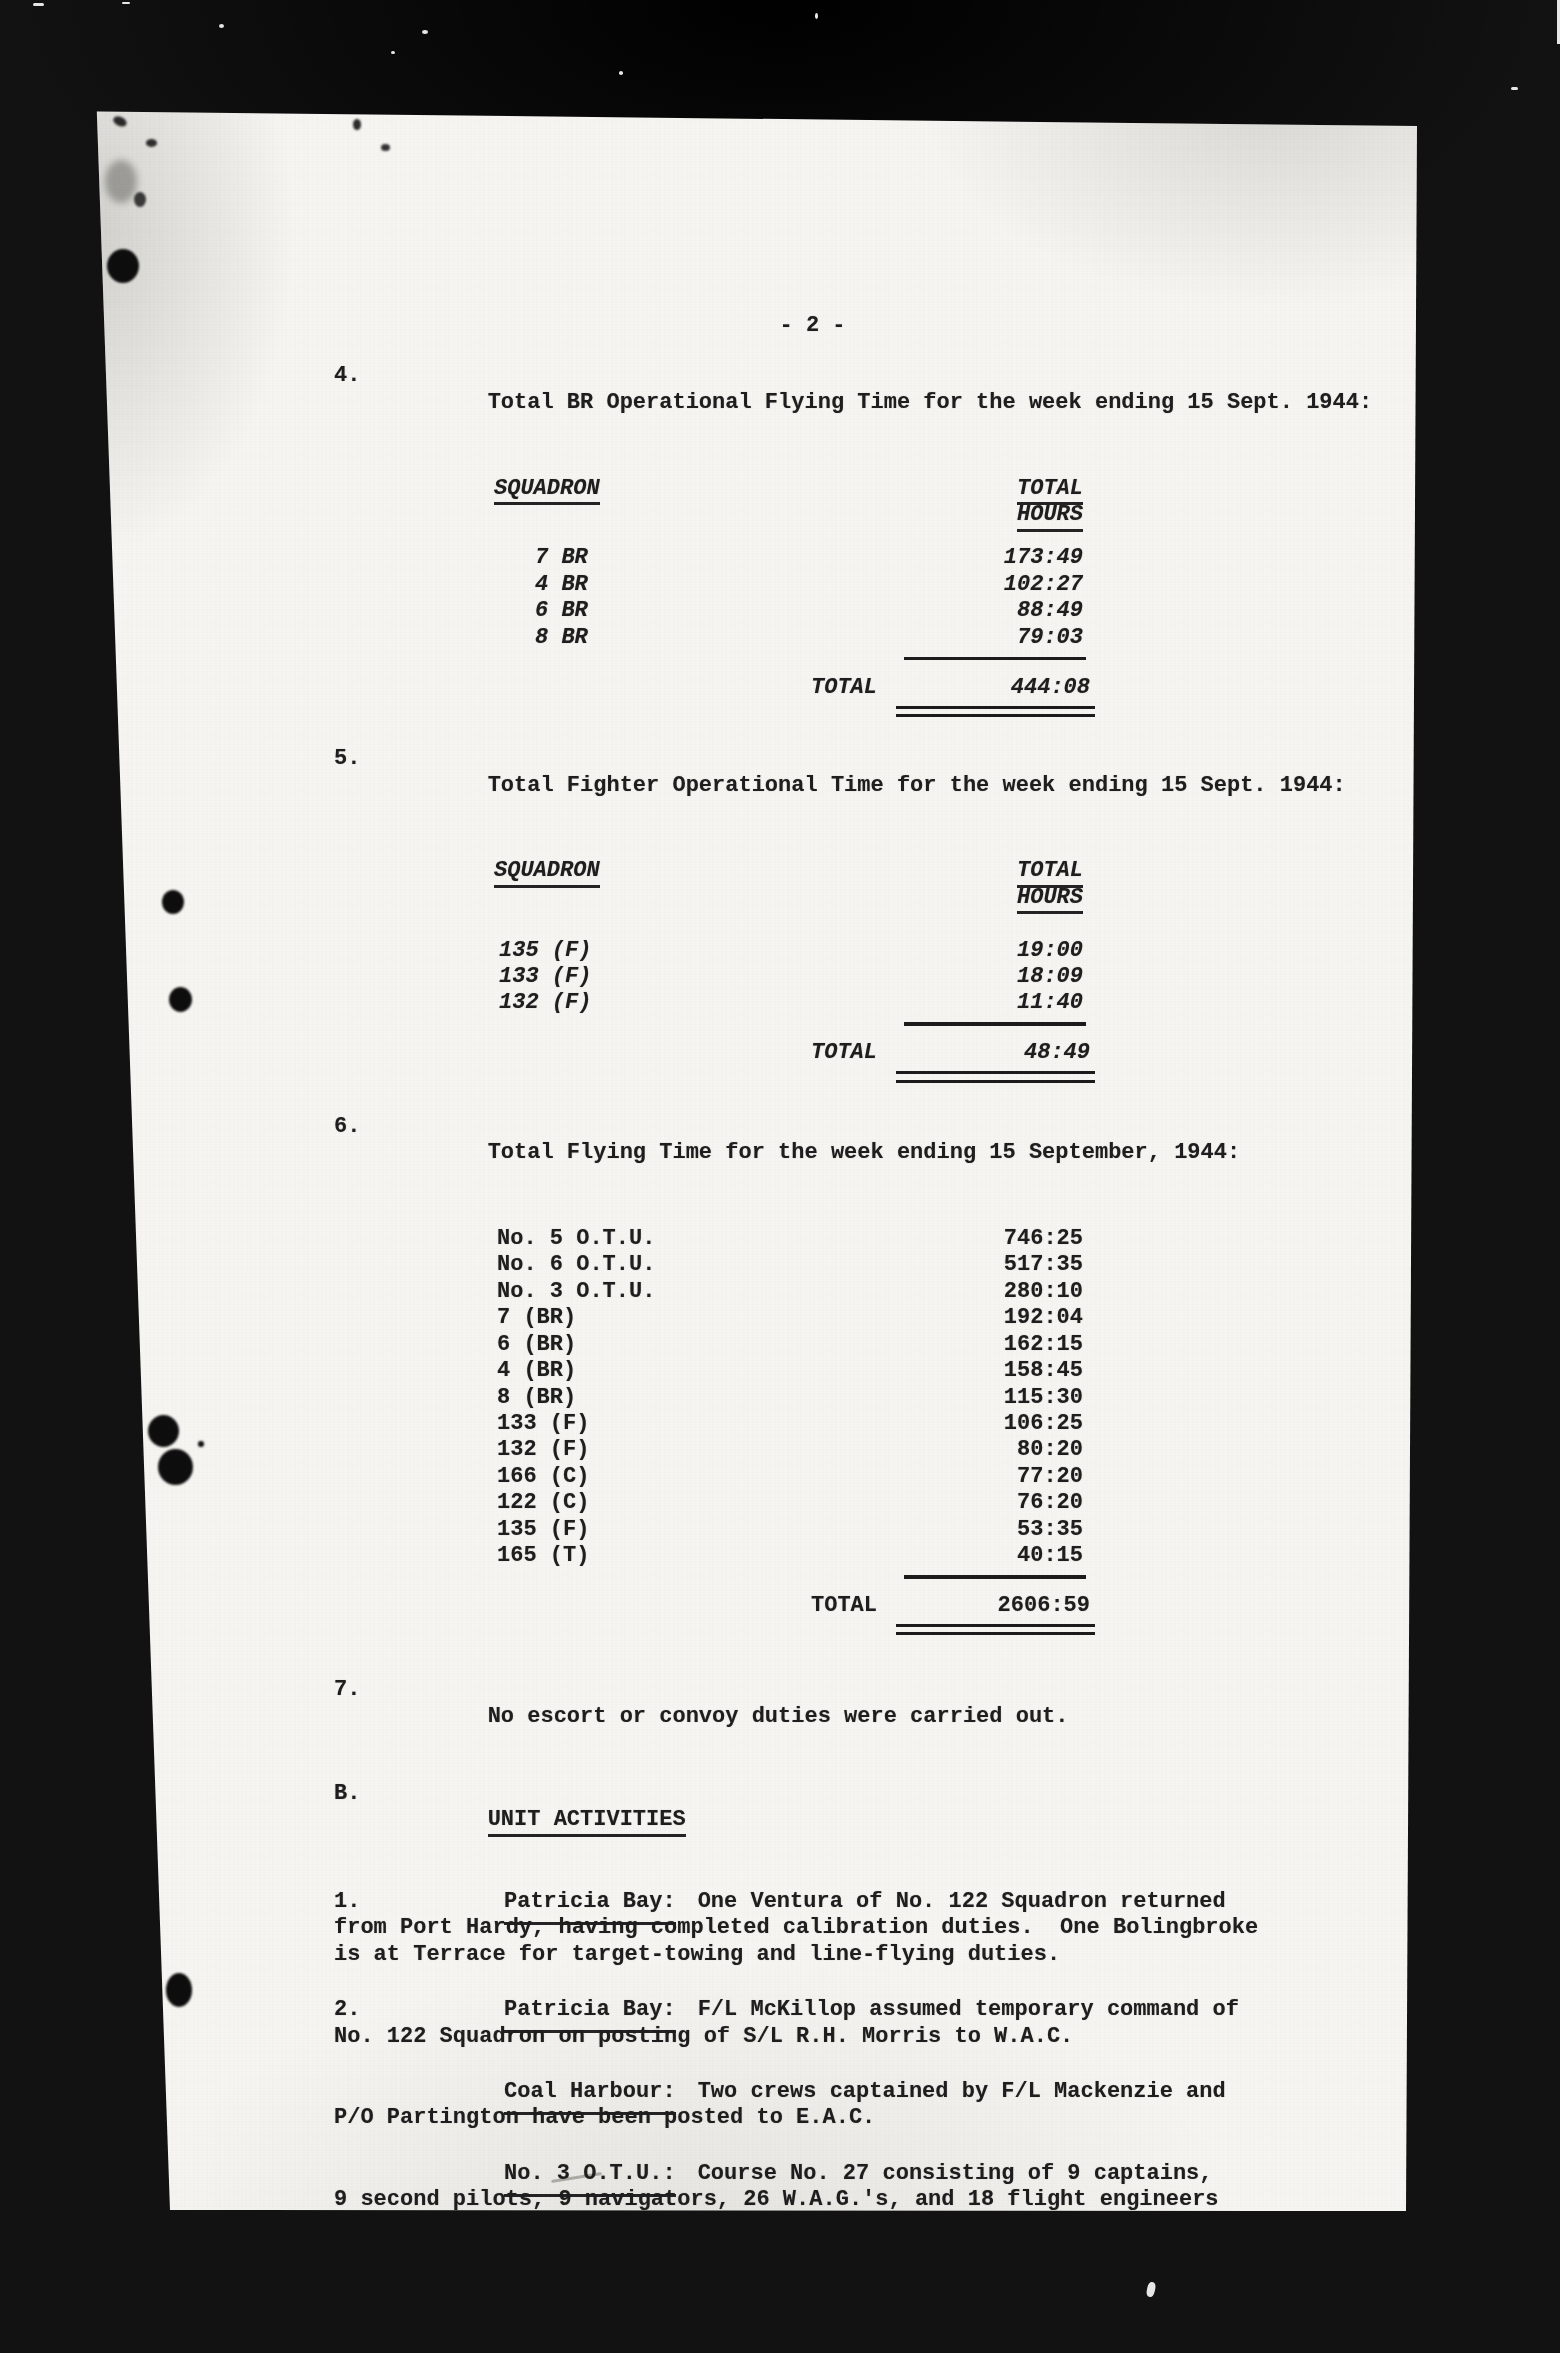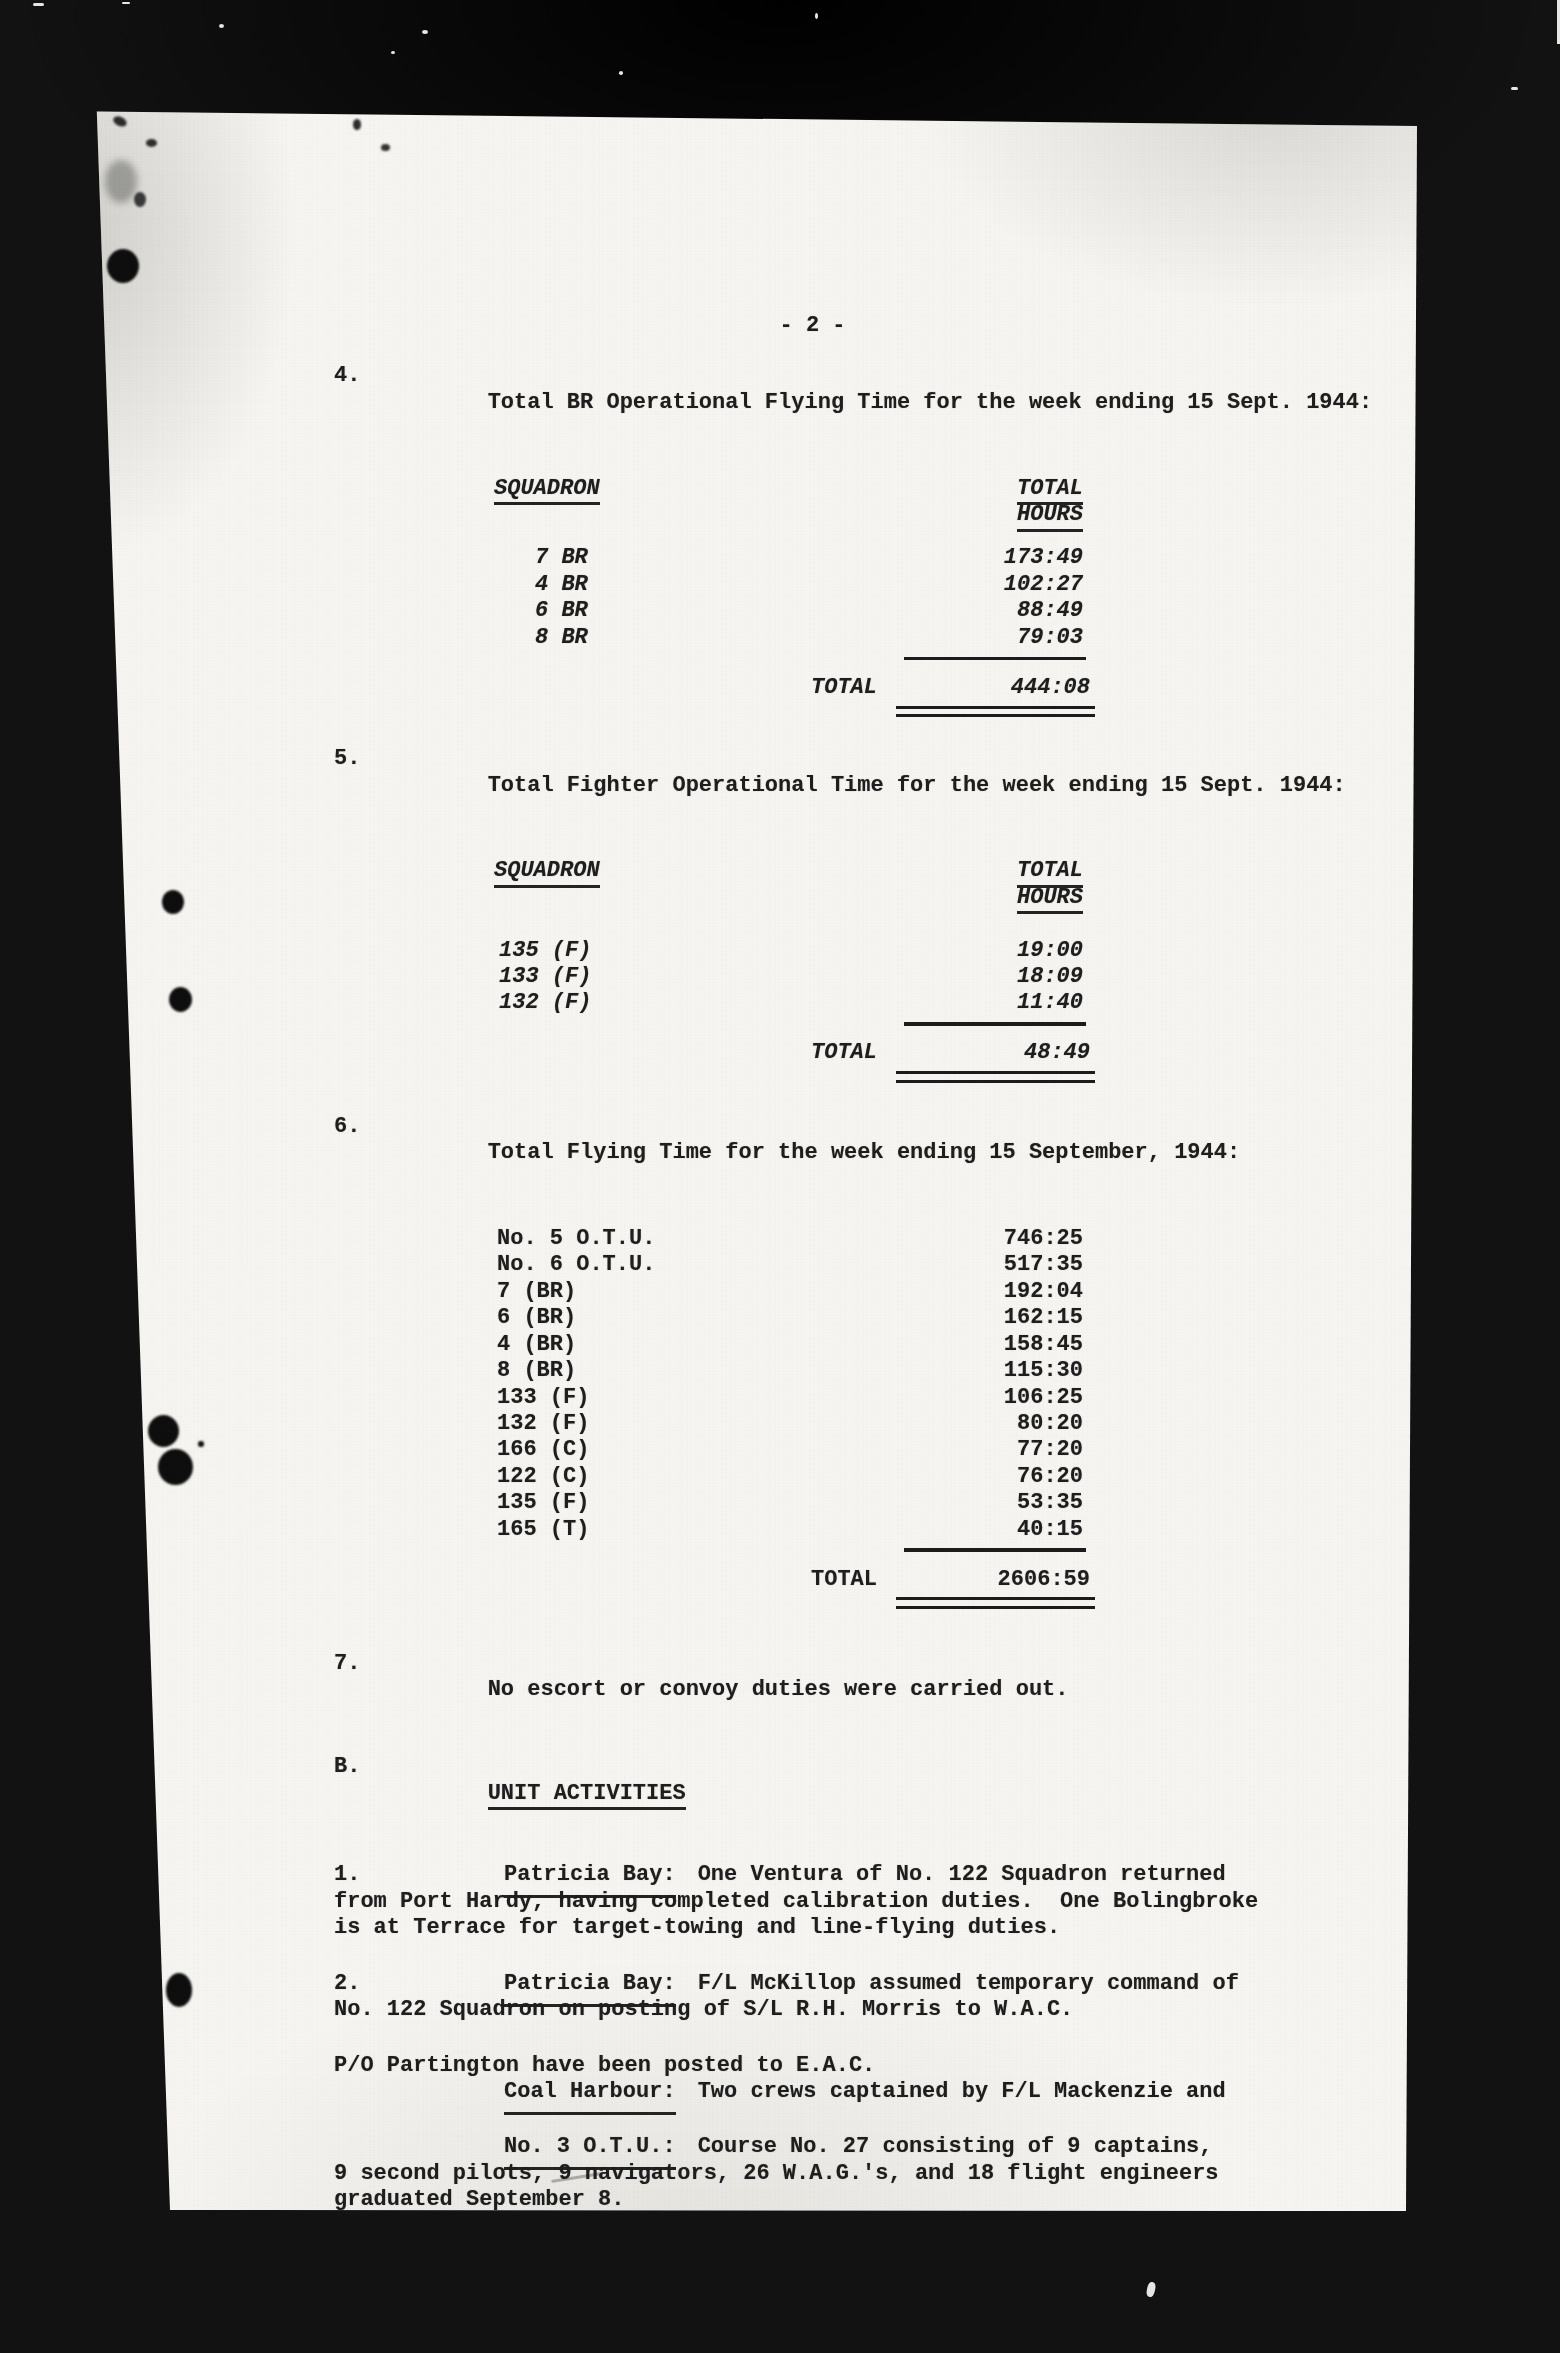--- a/index.html
+++ b/index.html
@@ -165,20 +165,24 @@
       <div class="list">
         <div class="trow">
           <span class="c1">No. 5 O.T.U.</span>
           <span class="c2">746:25</span>
         </div>
         <div class="trow">
           <span class="c1">No. 6 O.T.U.</span>
           <span class="c2">517:35</span>
         </div>
         <div class="trow">
+          <span class="c1">No. 3 O.T.U.</span>
+          <span class="c2">280:10</span>
+        </div>
+        <div class="trow">
           <span class="c1">7 (BR)</span>
           <span class="c2">192:04</span>
         </div>
         <div class="trow">
           <span class="c1">6 (BR)</span>
           <span class="c2">162:15</span>
         </div>
         <div class="trow">
           <span class="c1">4 (BR)</span>
           <span class="c2">158:45</span>
@@ -234,22 +238,22 @@
         <div class="line">is at Terrace for target-towing and line-flying duties.</div>
       </div>
 
       <div class="para">
         <span class="num">2.</span>
         <div class="line l1"><span class="ploc">Patricia Bay:</span><span>F/L McKillop assumed temporary command of</span></div>
         <div class="line">No. 122 Squadron on posting of S/L R.H. Morris to W.A.C.</div>
       </div>
 
       <div class="para">
+        <div class="line l1"><span class="ploc">Coal Harbour:</span><span>Two crews captained by F/L Mackenzie and</span></div>
         <div class="line">P/O Partington have been posted to E.A.C.</div>
-        <div class="line l1"><span class="ploc">Coal Harbour:</span><span>Two crews captained by F/L Mackenzie and</span></div>
       </div>
 
       <div class="para">
         <div class="line l1"><span class="ploc">No. 3 O.T.U.:</span><span>Course No. 27 consisting of 9 captains,</span></div>
         <div class="line">9 second pilots, 9 navigators, 26 W.A.G.'s, and 18 flight engineers</div>
         <div class="line">graduated September 8.</div>
       </div>
 
       <div class="para">
         <div class="line l1"><span>Course No. 28A consisting of 8 pilots graduated Sept. 8.</span></div>

